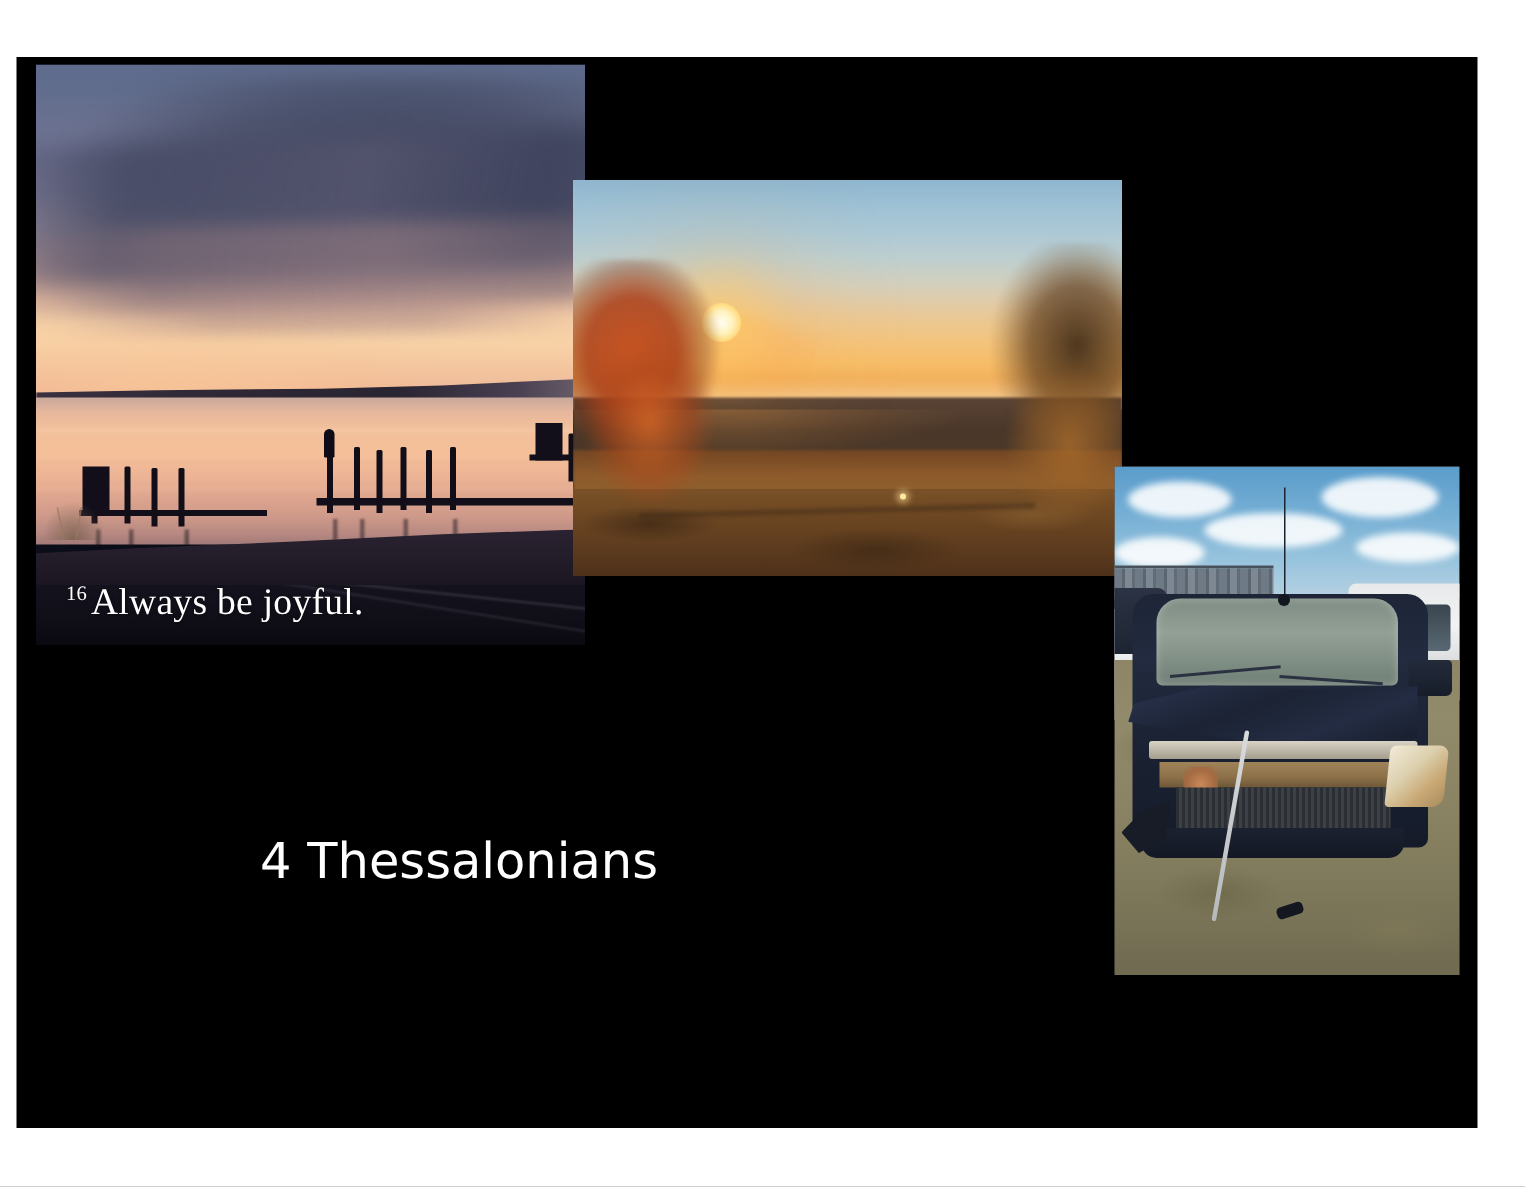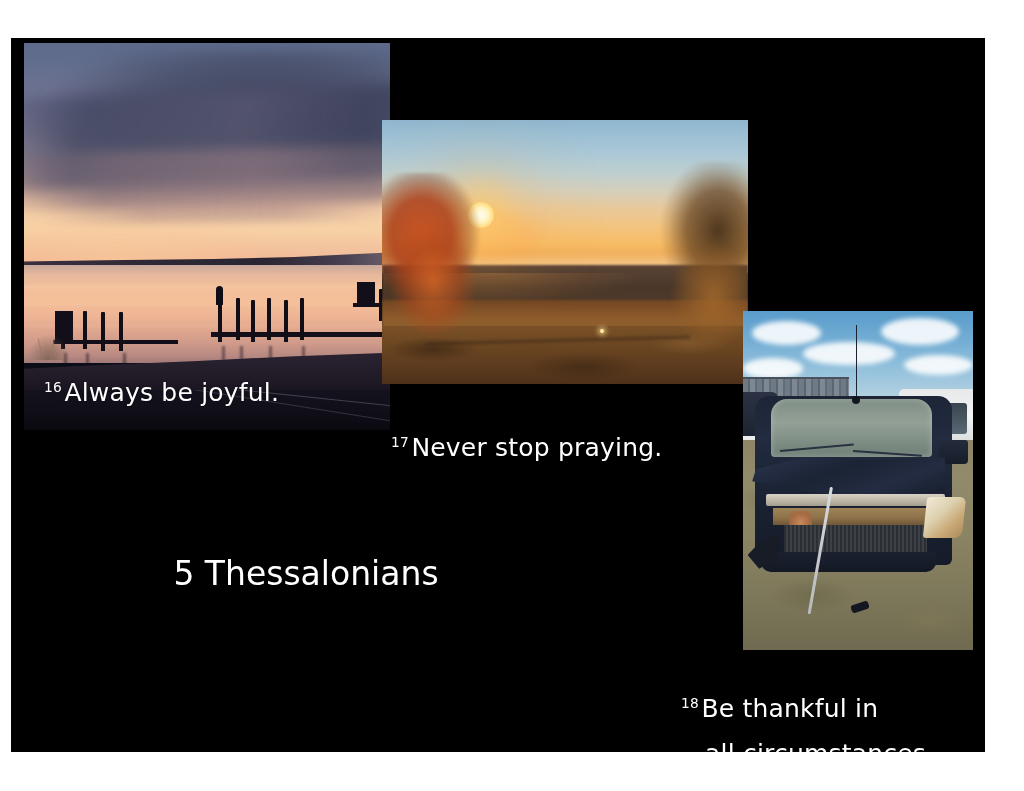--- a/index.html
+++ b/index.html
@@ -408,21 +408,21 @@
     letter-spacing: .2px;
     white-space: nowrap;
     text-shadow: 0 0 2px rgba(0,0,0,.55);
   }
   .verse sup {
     font-size: .55em;
     vertical-align: super;
     margin-right: .18em;
   }
 
-  #verse-16 { left: 33px;  top: 340px; font-size: 25px; }
+  #verse-16 { left: 33px;  top: 350px; font-size: 25px; font-family: Liberation Serif, serif; }
   #verse-17 { left: 380px; top: 395px; font-size: 25px; }
   #verse-18 { left: 670px; top: 648px; font-size: 25px; line-height: 1.8; }
   #verse-18 .line2 { display: block; padding-left: 24px; }
 
   #reference {
     position: absolute;
     left: 130px;
     top: 510px;
     width: 330px;
     color: #ffffff;
@@ -544,27 +544,20 @@
       <div class="bumper-lower"></div>
       <div class="debris"></div>
       <div class="prop-rod"></div>
       <div class="prop-foot"></div>
     </div>
 
     <div class="verse" id="verse-16">
       <sup>16</sup><span>Always be joyful.</span>
     </div>
 
-    <div class="verse" id="verse-17">
-      <sup>17</sup><span>Never stop praying.</span>
-    </div>
-
-    <div class="verse" id="verse-18">
-      <span><sup>18</sup><span>Be thankful in</span></span>
-      <span class="line2">all circumstances</span>
-    </div>
+
 
     <div id="reference">
-      <span>5 Thessalonians</span>
+      <span>4 Thessalonians</span>
     </div>
 
   </div>
 </div>
 
 </body></html>

